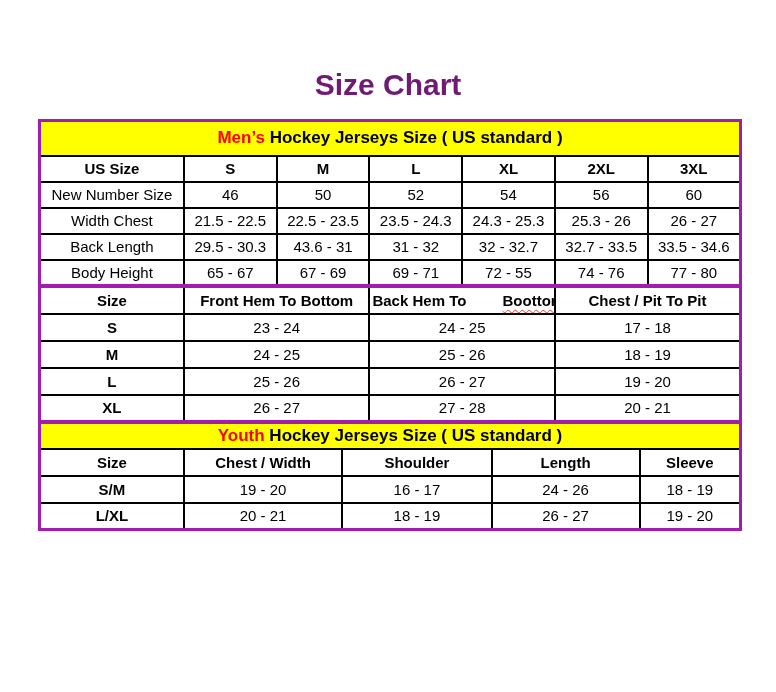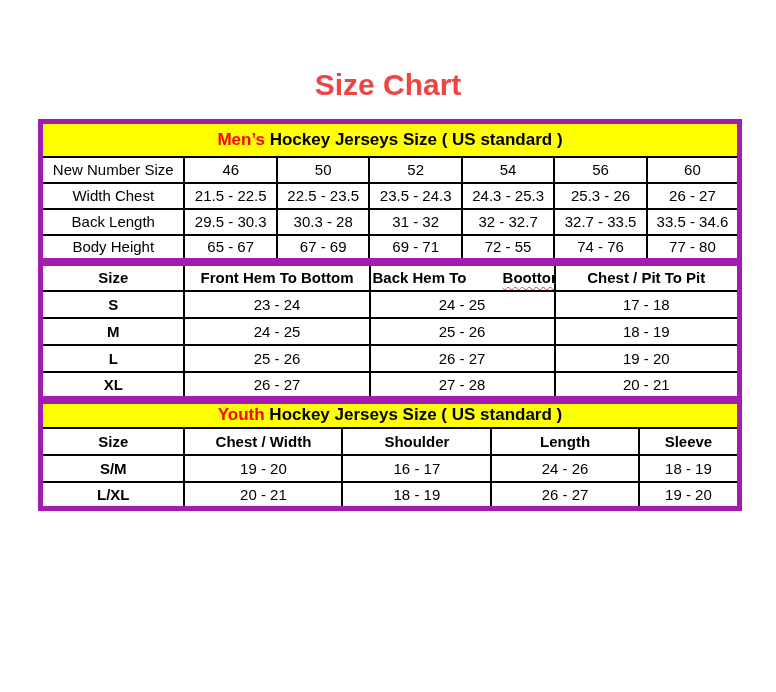--- a/index.html
+++ b/index.html
@@ -9,34 +9,34 @@
     font-family: "Liberation Sans", "DejaVu Sans", sans-serif;
     color: #000000;
     overflow: hidden;
     position: relative;
   }
   .page-title {
     margin: 68px 0 0 0;
     text-align: center;
     font-size: 30px;
     font-weight: bold;
-    color: #ef4444;
+    color: #701a75;
     letter-spacing: 0px;
   }
   .chart-stack {
     position: absolute;
     left: 38px;
     top: 119px;
     width: 704px;
   }
   table.size-table {
     border-collapse: collapse;
     table-layout: fixed;
     width: 704px;
-    border: 5px solid #a21caf;
+    border: 3px solid #a21caf;
   }
   table.size-table + table.size-table { margin-top: -2px; }
   td, th {
     border: 2px solid #000000;
     text-align: center;
     vertical-align: middle;
     font-size: 15px;
     overflow: hidden;
     white-space: nowrap;
     padding: 1px 2px;
@@ -80,20 +80,29 @@
         <col style="width:13.23%">
         <col style="width:13.23%">
         <col style="width:13.23%">
         <col style="width:13.23%">
         <col style="width:13.25%">
     </colgroup>
     <tbody>
         <tr>
       <td class="banner-cell" colspan="7"><span class="banner-highlight">Men’s</span><span> Hockey Jerseys Size ( US standard )</span></td>
     </tr>
+    <tr class="header-row">
+      <th>US Size</th>
+      <th>S</th>
+      <th>M</th>
+      <th>L</th>
+      <th>XL</th>
+      <th>2XL</th>
+      <th>3XL</th>
+    </tr>
     <tr>
       <td class="row-label">New Number Size</td>
       <td>46</td>
       <td>50</td>
       <td>52</td>
       <td>54</td>
       <td>56</td>
       <td>60</td>
     </tr>
     <tr>
@@ -101,21 +110,21 @@
       <td>21.5 - 22.5</td>
       <td>22.5 - 23.5</td>
       <td>23.5 - 24.3</td>
       <td>24.3 - 25.3</td>
       <td>25.3 - 26</td>
       <td>26 - 27</td>
     </tr>
     <tr>
       <td class="row-label">Back Length</td>
       <td>29.5 - 30.3</td>
-      <td>30.3 - 28</td>
+      <td>43.6 - 31</td>
       <td>31 - 32</td>
       <td>32 - 32.7</td>
       <td>32.7 - 33.5</td>
       <td>33.5 - 34.6</td>
     </tr>
     <tr>
       <td class="row-label">Body Height</td>
       <td>65 - 67</td>
       <td>67 - 69</td>
       <td>69 - 71</td>

